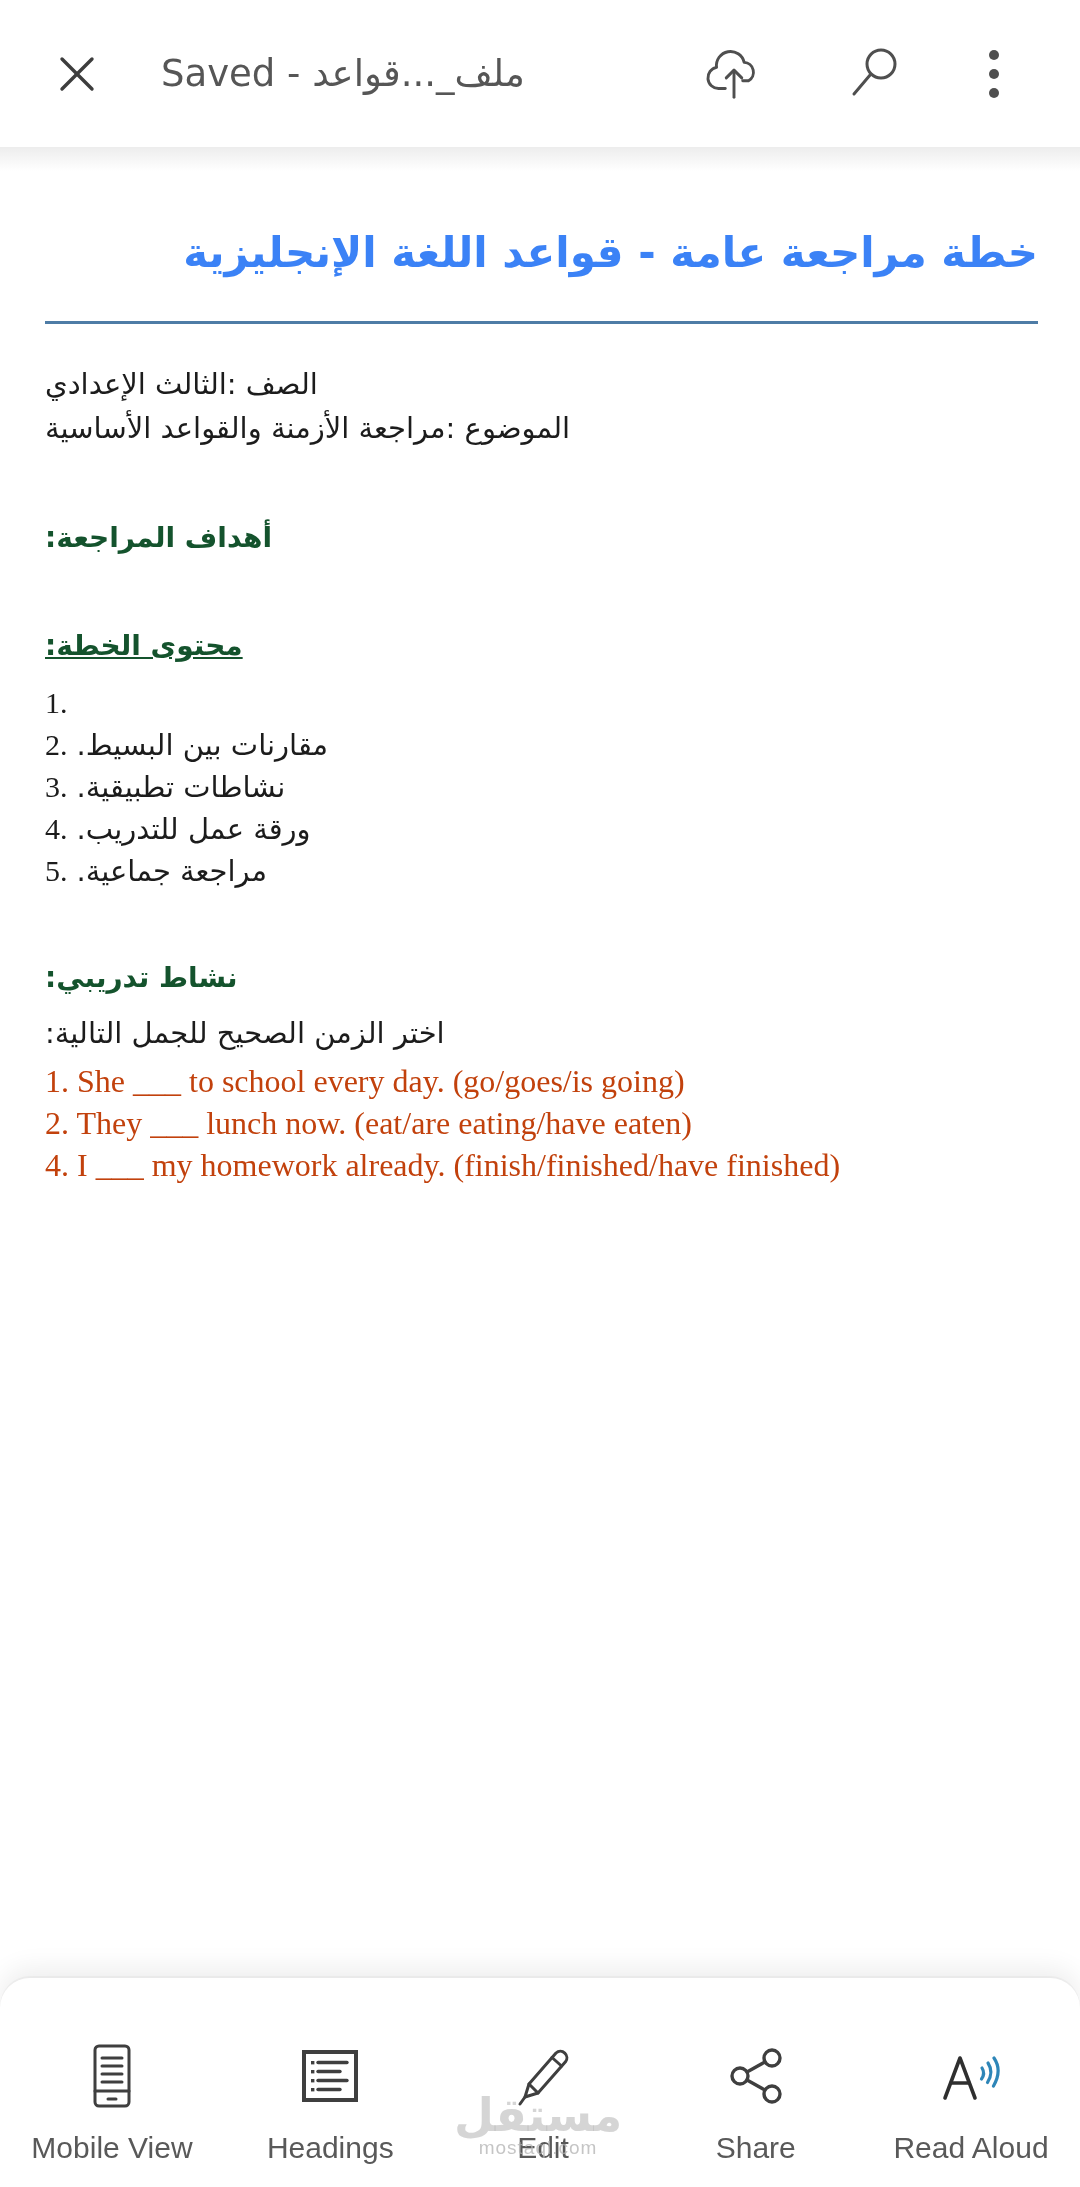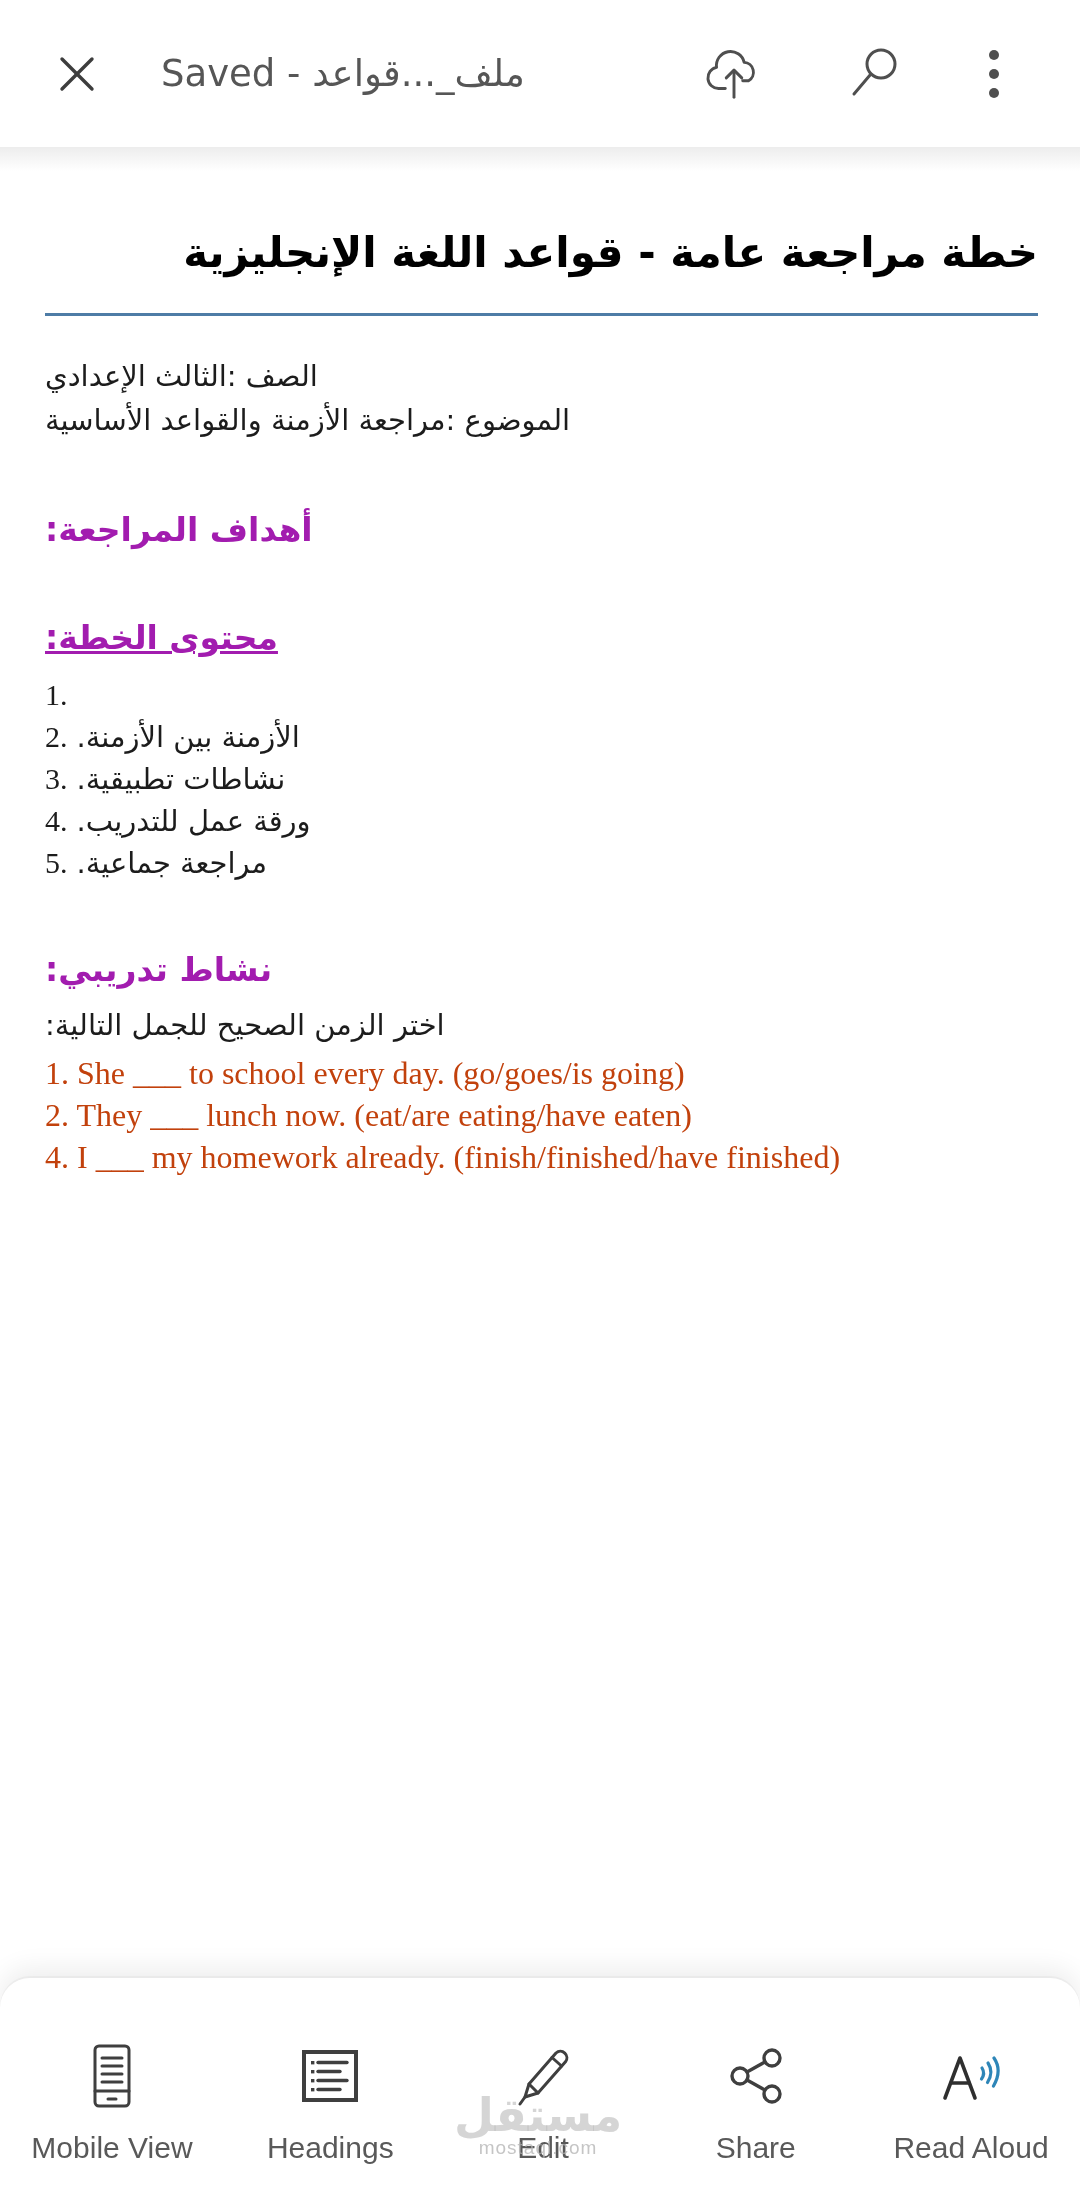--- a/index.html
+++ b/index.html
@@ -17,24 +17,24 @@
           font-family:"DejaVu Sans","Liberation Sans",sans-serif;}
   .appbar-actions{display:flex;align-items:center;flex:0 0 auto;margin-left:20px;}
   .action{width:64px;height:64px;display:flex;align-items:center;justify-content:center;}
   .action + .action{margin-left:78px;}
   .action.kebab{margin-left:66px;margin-right:58px;width:40px;}
 
   
   .doc{position:relative;height:2040px;box-sizing:border-box;padding:74px 42px 0 45px;
        direction:rtl;text-align:left;color:#1c1c1c;
        font-family:"DejaVu Sans","Liberation Sans",sans-serif;}
-  .doc-title{margin:0;font-size:42px;line-height:64px;font-weight:bold;color:#000000;
-       text-align:right;padding-bottom:28px;border-bottom:3px solid #4E7CA6;white-space:nowrap;}
+  .doc-title{margin:0;font-size:42px;line-height:64px;font-weight:bold;color:#3b82f6;
+       text-align:right;padding-bottom:36px;border-bottom:3px solid #4E7CA6;white-space:nowrap;}
   .meta{margin-top:38px;font-size:29px;line-height:44px;}
-  .h2{margin:0;font-size:33px;line-height:48px;font-weight:bold;color:#a21caf;}
+  .h2{margin:0;font-size:28px;line-height:48px;font-weight:bold;color:#14532d;}
   .h2.goals{margin-top:64px;}
   .h2.content{margin-top:60px;text-decoration:underline;}
   .h2.activity{margin-top:62px;}
   .goal-list{margin-top:12px;font-size:29px;line-height:42px;}
   .num-list{margin-top:12px;font-size:29px;line-height:42px;}
   .num-item{display:flex;direction:ltr;justify-content:flex-start;align-items:baseline;}
   .num-item .num{font-family:"Liberation Serif",serif;font-size:30px;margin-right:9px;direction:ltr;
        unicode-bidi:isolate;}
   .num-item .txt{direction:rtl;unicode-bidi:isolate;}
   .intro-line{margin-top:10px;font-size:29px;line-height:42px;}
@@ -114,21 +114,21 @@
 
     <h2 class="h2 goals">أهداف المراجعة:</h2>
 
     <h2 class="h2 content">محتوى الخطة:</h2>
     <div class="num-list">
       <div class="num-item">
         <span class="num">1.</span>
       </div>
       <div class="num-item">
         <span class="num">2.</span>
-        <span class="txt">الأزمنة بين الأزمنة.</span>
+        <span class="txt">مقارنات بين البسيط.</span>
       </div>
       <div class="num-item">
         <span class="num">3.</span>
         <span class="txt">نشاطات تطبيقية.</span>
       </div>
       <div class="num-item">
         <span class="num">4.</span>
         <span class="txt">ورقة عمل للتدريب.</span>
       </div>
       <div class="num-item">

